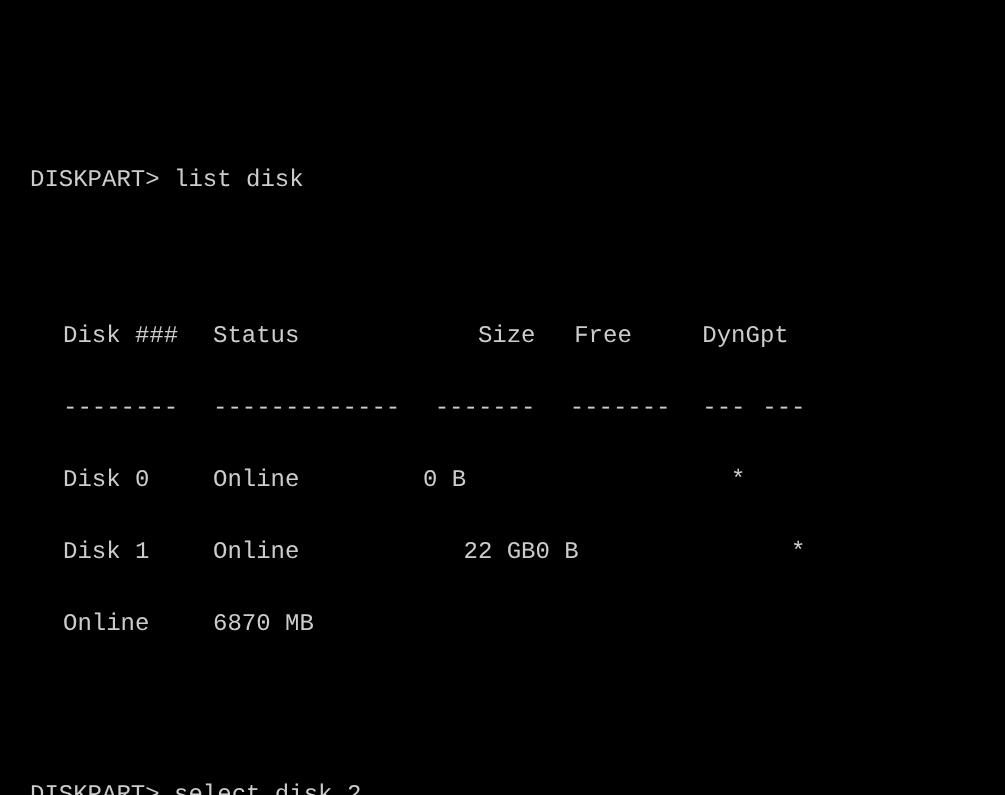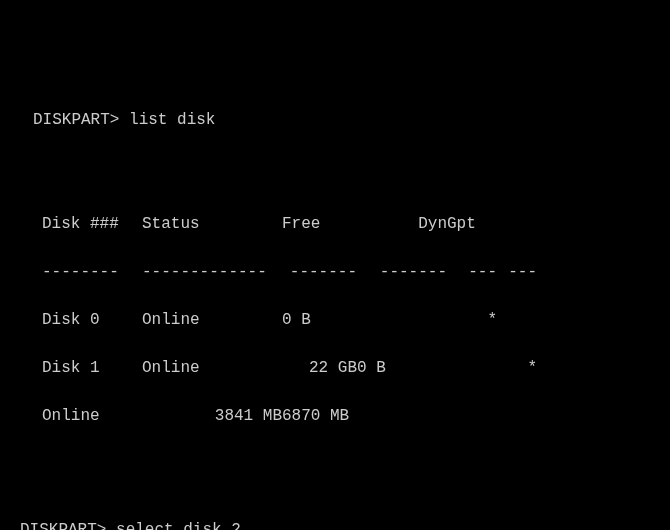--- a/index.html
+++ b/index.html
@@ -13,36 +13,35 @@
       font-family: Consolas, 'Courier New', monospace;
       font-size: 16px;
       padding: 12px 20px;
       width: 670px;
       height: 530px;
       line-height: 1.5;
       white-space: pre;
     }
     .prompt-line {
       margin-bottom: 4px;
-      margin-left: 13px;
     }
     .block {
       margin-bottom: 18px;
     }
     .table-container{
       padding-left: 22px;
       margin-bottom: 18px;
     }
     .table-header {
       display: grid;
       grid-template-columns: 100px 140px 75px 90px 50px 40px;
       margin-top: 4px;
     }
     .table-header .col-size { text-align: right; padding-right: 0; }
-    .table-header .col-free { text-align: left; padding-right: 0; }
+    .table-header .col-free { text-align: center; padding-right: 0; }
     .table-header .col-dyn { text-align: right; }
     .table-header .col-gpt { text-align: left; }
     .separator-row {
       display: grid;
       grid-template-columns: 100px 140px 75px 90px 50px 40px;
     }
     .separator-row span { overflow: hidden; }
     .sep-size { text-align: right; }
     .sep-free { text-align: right; }
     .sep-dyn { text-align: right; }
@@ -57,25 +56,25 @@
     .cell-gpt { text-align: right; }
   </style>
 </head>
 <body>
 
 
 
 <div class="prompt-line"><span>DISKPART&gt;</span> <span>list disk</span></div>
 
 <div class="table-container">
-<div class="table-header"><span class="col-disk">Disk ###</span><span class="col-status">Status</span><span class="col-free">Free</span><span class="col-dyn">Dyn</span><span class="col-gpt">Gpt</span></div>
+<div class="table-header"><span class="col-disk">Disk ###</span><span class="col-status">Status</span><span class="col-size">Size</span><span class="col-free">Free</span><span class="col-dyn">Dyn</span><span class="col-gpt">Gpt</span></div>
 <div class="separator-row"><span>--------</span><span>-------------</span><span class="sep-size">-------</span><span class="sep-free">-------</span><span class="sep-dyn">---</span><span class="sep-gpt">---</span></div>
 <div class="table-row"><span class="cell-disk">Disk 0</span><span class="cell-status">Online</span><span class="cell-free">0 B</span><span class="cell-dyn"></span><span class="cell-gpt">*</span></div>
 <div class="table-row"><span class="cell-disk">Disk 1</span><span class="cell-status">Online</span><span class="cell-size">22 GB</span><span class="cell-free">0 B</span><span class="cell-dyn"></span><span class="cell-gpt">*</span></div>
-<div class="table-row"><span class="cell-status">Online</span><span class="cell-size">3841 MB</span><span class="cell-free">6870 MB</span><span class="cell-dyn"></span><span class="cell-gpt"></span></div>
+<div class="table-row"><span class="cell-status">Online</span><span class="cell-free">6870 MB</span><span class="cell-dyn"></span><span class="cell-gpt"></span></div>
 </div>
 
 <div class="block"><span>DISKPART&gt;</span> <span>select disk 2</span></div>
 
 
 
 
 
 
 

